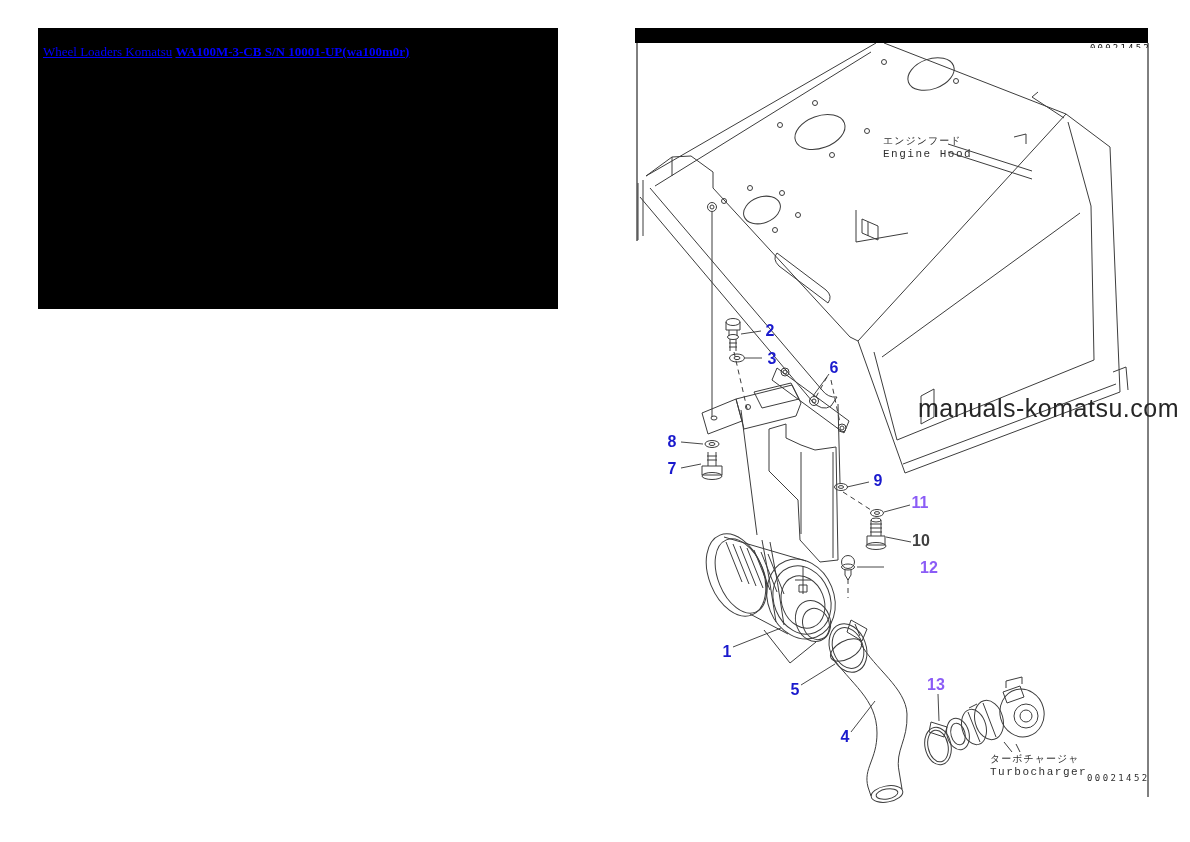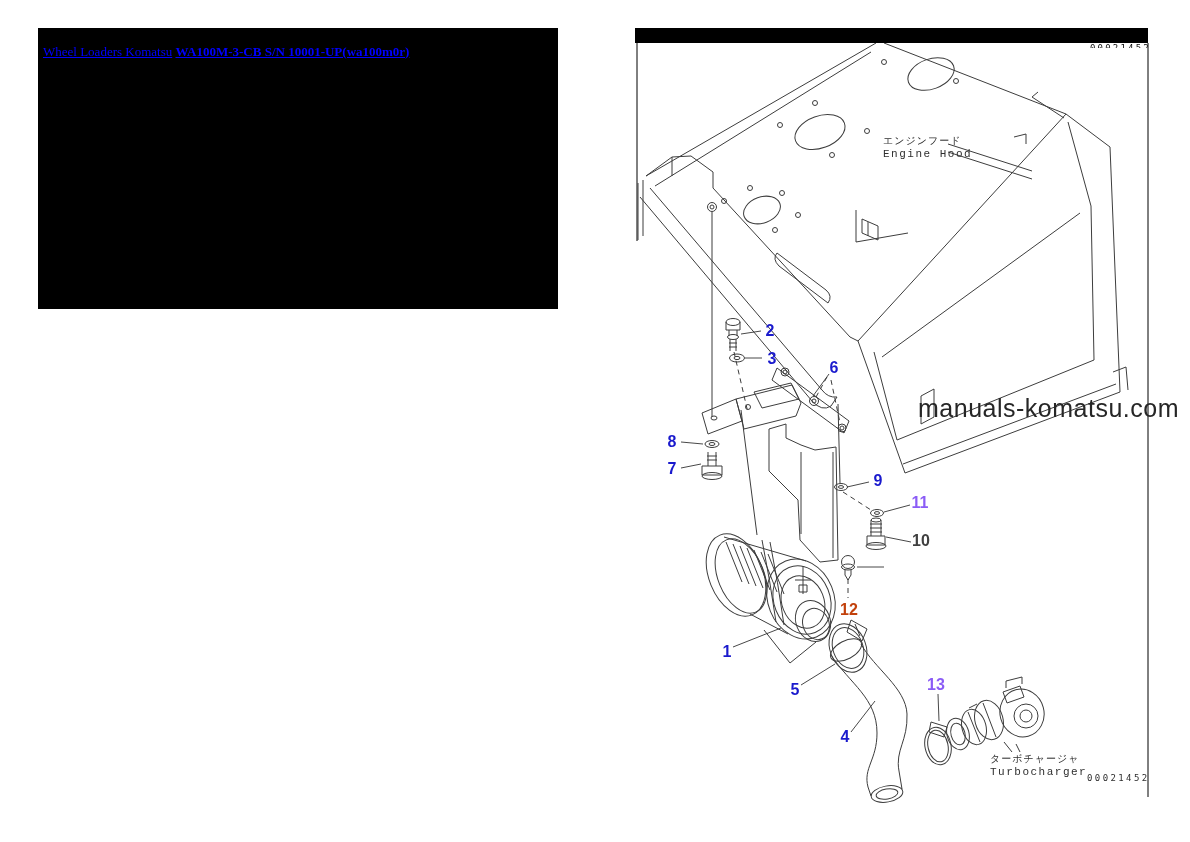--- a/index.html
+++ b/index.html
@@ -237,16 +237,16 @@
   <span class="callout" style="left: 770px; top: 331px; color: rgb(26, 26, 205);">2</span>
   <span class="callout" style="left: 772px; top: 359px; color: rgb(26, 26, 205);">3</span>
   <span class="callout" style="left: 845px; top: 737px; color: rgb(26, 26, 205);">4</span>
   <span class="callout" style="left: 795px; top: 690px; color: rgb(26, 26, 205);">5</span>
   <span class="callout" style="left: 834px; top: 368px; color: rgb(26, 26, 205);">6</span>
   <span class="callout" style="left: 672px; top: 469px; color: rgb(26, 26, 205);">7</span>
   <span class="callout" style="left: 672px; top: 442px; color: rgb(26, 26, 205);">8</span>
   <span class="callout" style="left: 878px; top: 481px; color: rgb(26, 26, 205);">9</span>
   <span class="callout" style="left: 921px; top: 541px; color: #404040;">10</span>
   <span class="callout" style="left: 920px; top: 503px; color: #8b5cf6;">11</span>
-  <span class="callout" style="left: 849px; top: 568px; color: #c2410c; margin-top: 42px;">12</span>
+  <span class="callout" style="left: 929px; top: 568px; color: #8b5cf6;">12</span>
   <span class="callout" style="left: 936px; top: 685px; color: #8b5cf6;">13</span>
 
 </div>
 
 </body></html>

